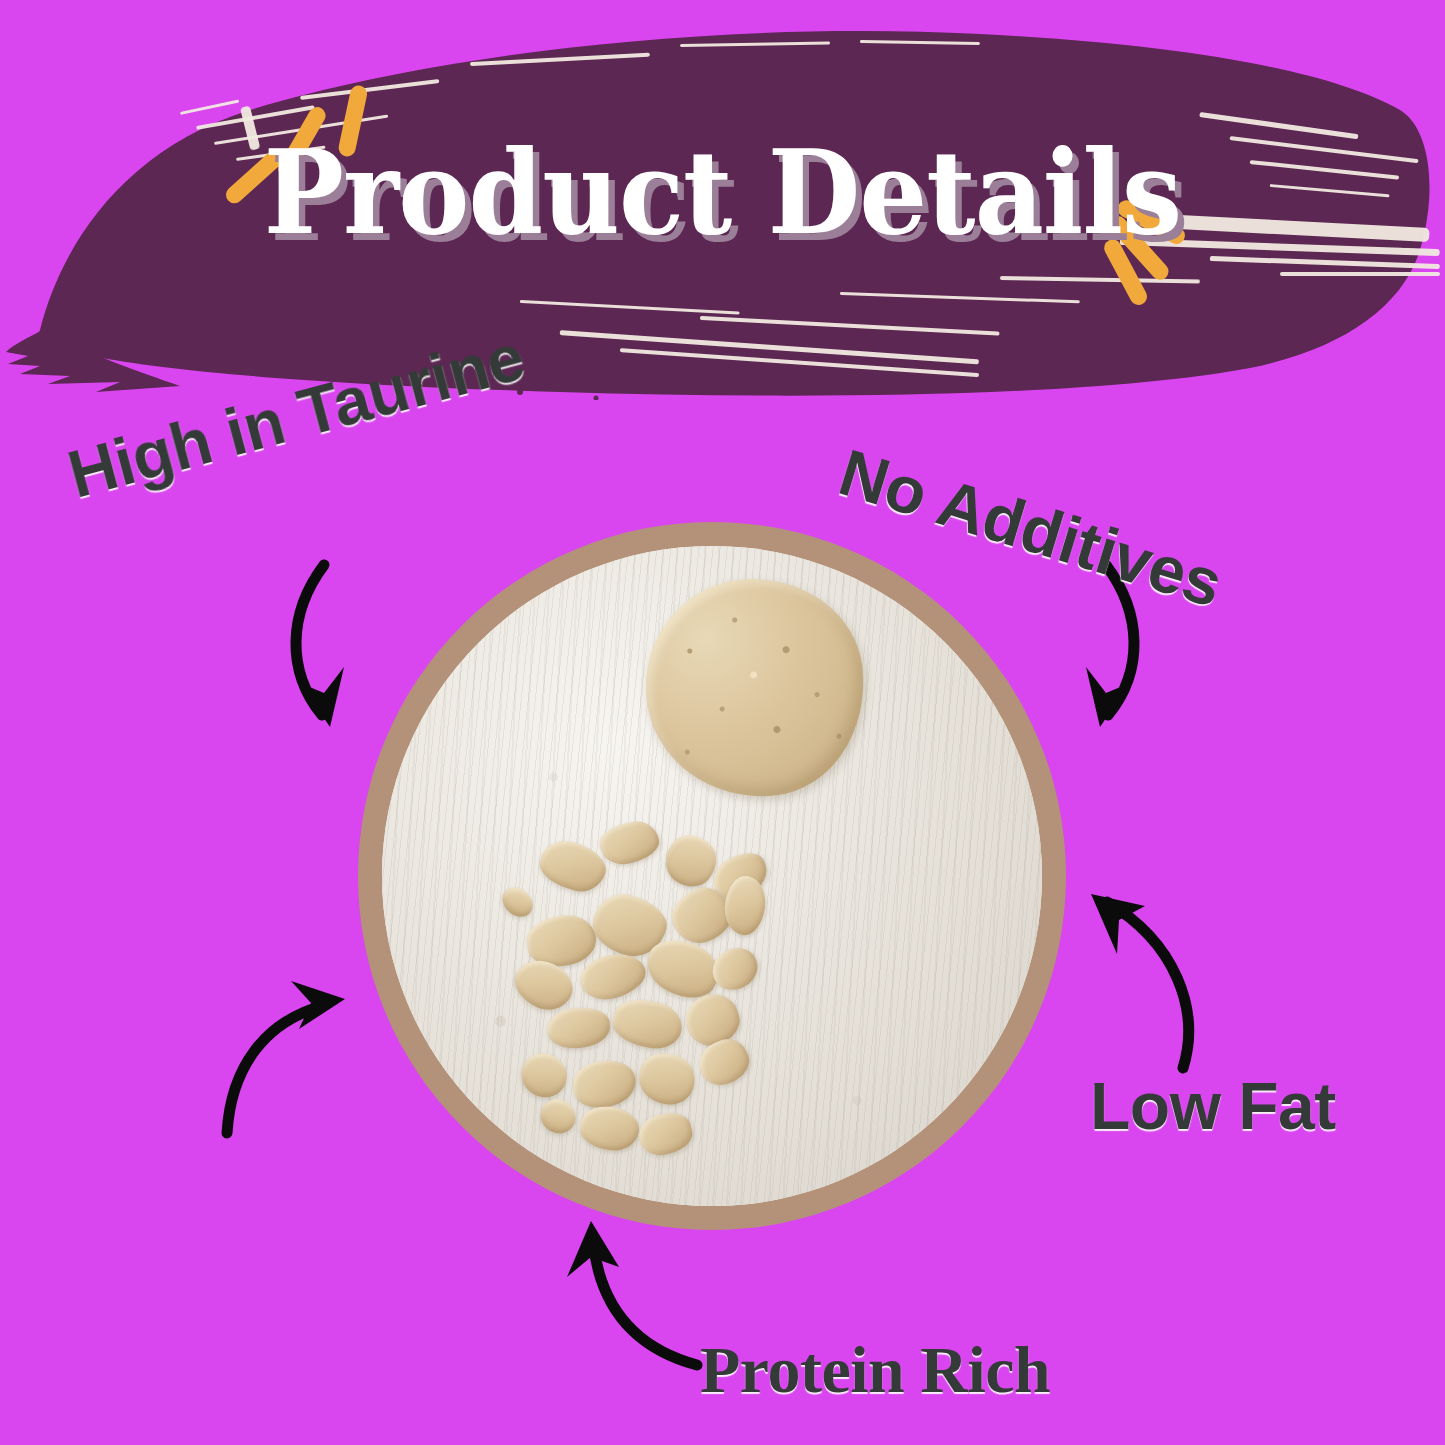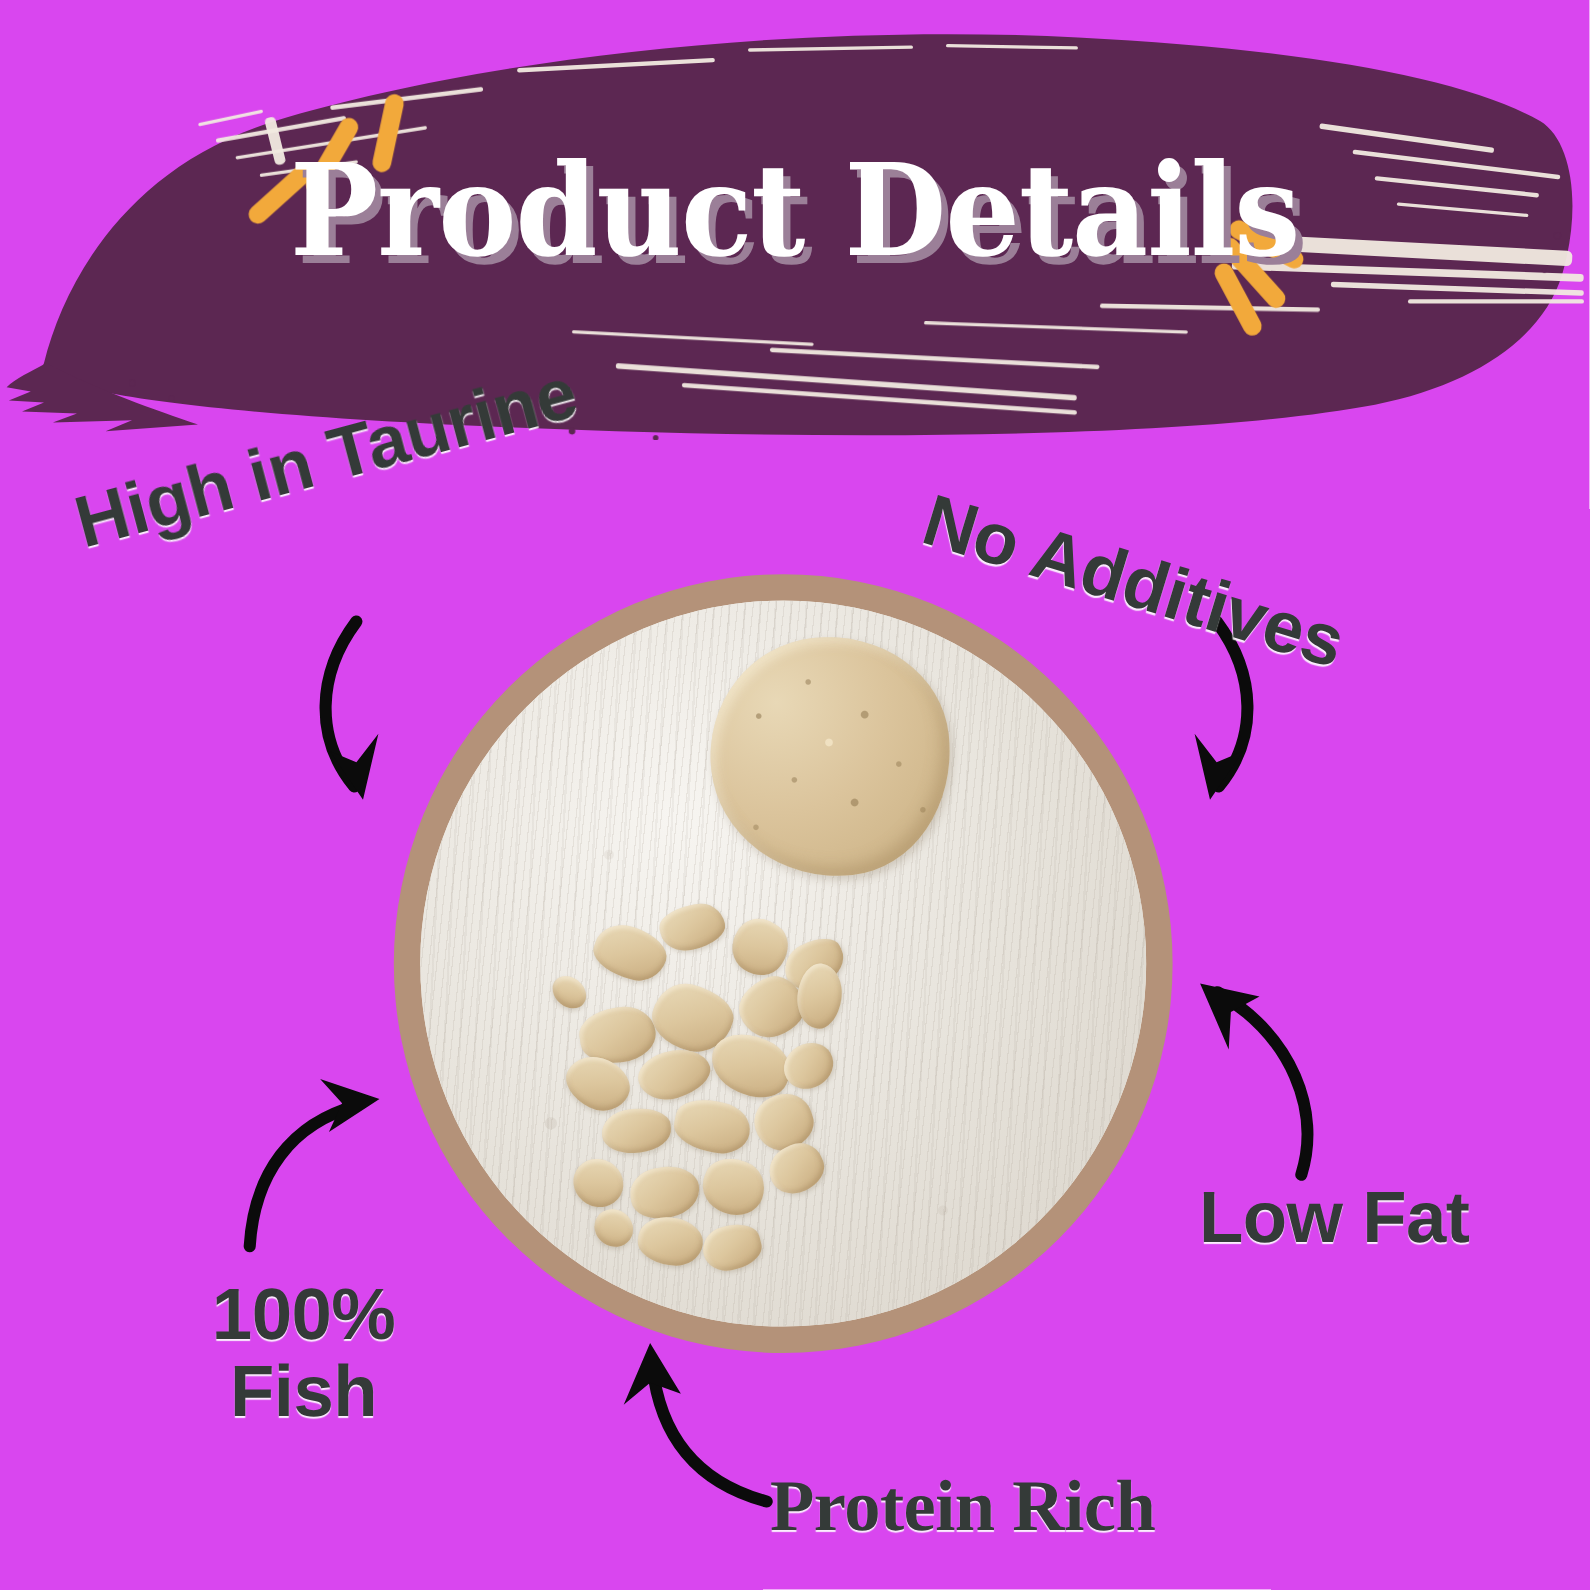--- a/index.html
+++ b/index.html
@@ -310,18 +310,14 @@
   </svg>
 
   <div class="feature-label" id="label-high-taurine">High in Taurine</div>
 
   <div class="feature-label" id="label-no-additives">No Additives</div>
 
   <div class="feature-label" id="label-low-fat">Low Fat</div>
 
   <div class="feature-label" id="label-protein-rich">Protein Rich</div>
 
-  <div class="feature-label" id="label-100-fish">
-    <div>100%</div>
-    <div>Fish</div>
-  </div>
 
 </div>
 
 </body></html>

